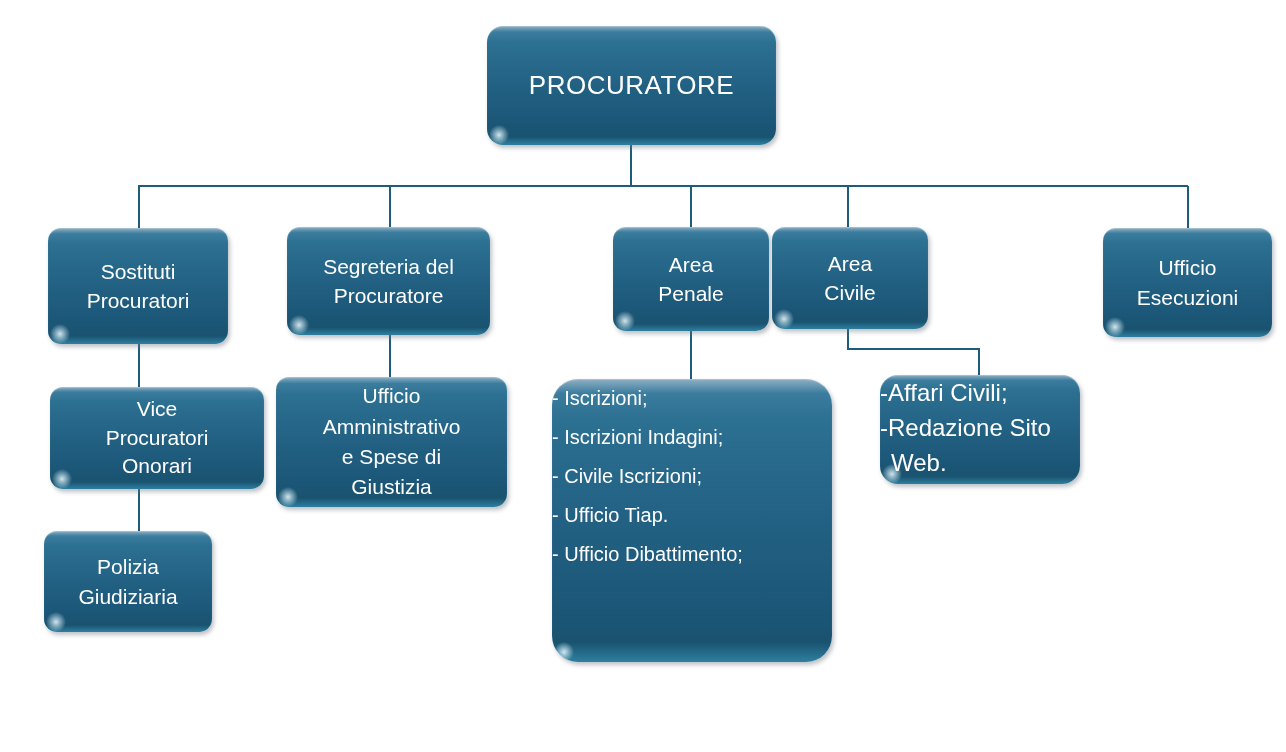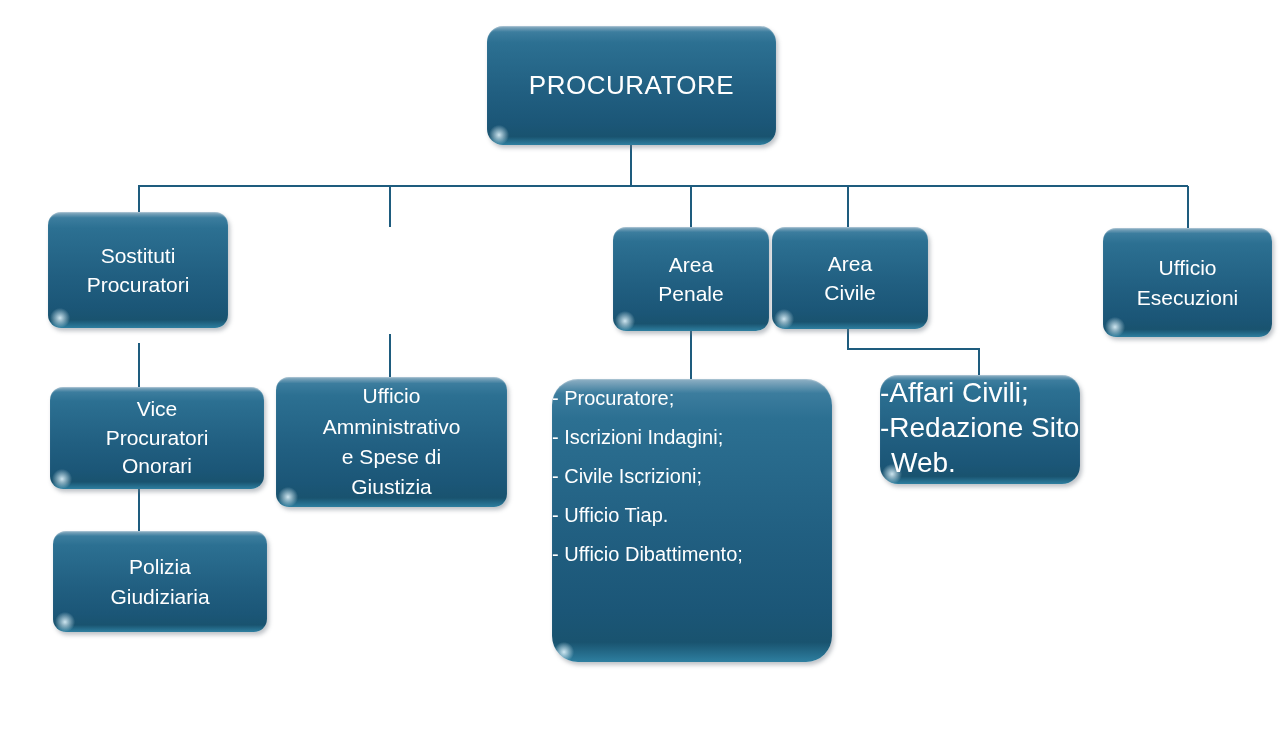--- a/index.html
+++ b/index.html
@@ -36,36 +36,36 @@
         #215f81 55%,
         var(--box-fill-lower) 82%,
         #19536f 93%,
         var(--box-bottom-edge) 100%);
     box-shadow: 2px 3px 4px rgba(110,120,130,0.45), inset 0 1px 1px rgba(255,255,255,0.25);
     white-space:pre-line;
     line-height:1.4;
     font-size:21px;
   }
   .n-procuratore{left:487px;top:12px;width:289px;height:119px;font-size:26px;letter-spacing:0.5px;border-radius:16px;}
-  .n-sostituti{left:48px;top:198px;width:180px;height:116px;}
+  .n-sostituti{left:48px;top:214px;width:180px;height:116px;}
   .n-segreteria{left:287px;top:213px;width:203px;height:108px;}
   .n-area-penale{left:613px;top:213px;width:156px;height:104px;}
   .n-area-civile{left:772px;top:213px;width:156px;height:102px;}
   .n-esecuzioni{left:1103px;top:214px;width:169px;height:109px;}
   .n-vice{left:50px;top:373px;width:214px;height:102px;line-height:1.35;}
-  .n-polizia{left:53px;top:517px;width:214px;height:101px;}
+  .n-polizia{left:44px;top:517px;width:168px;height:101px;}
   .n-uff-amm{left:276px;top:363px;width:231px;height:130px;line-height:1.45;}
   .n-penale-list{left:552px;top:365px;width:280px;height:283px;border-radius:26px;}
   .n-civile-list{left:880px;top:361px;width:200px;height:109px;border-radius:18px;}
   .node.list{align-items:flex-start;justify-content:flex-start;text-align:left;white-space:normal;}
   .node.list ul{list-style:none;margin:0;padding:0;width:100%;box-sizing:border-box;}
   .n-penale-list ul{padding:13px 8px 8px 18px;}
   .n-penale-list li{line-height:39px;font-size:20px;}
   .n-civile-list ul{padding:7px 6px 6px 12px;}
-  .n-civile-list li{line-height:35px;font-size:28px;padding-left:11px;text-indent:-11px;}
+  .n-civile-list li{line-height:35px;font-size:24px;padding-left:11px;text-indent:-11px;}
 </style>
 </head>
 <body>
 
 <div class="canvas">
 
   <svg class="connectors" viewBox="0 0 1286 752" xmlns="http://www.w3.org/2000/svg">
     <path d="M631 131 L631 172"></path>
     <path d="M139 172 L1188 172"></path>
     <path d="M139 171 L139 214"></path>
@@ -82,20 +82,24 @@
 
   <div class="node n-procuratore">
     <span>PROCURATORE</span>
   </div>
 
   <div class="node n-sostituti">
     <span>Sostituti
 Procuratori</span>
   </div>
 
+  <div class="node n-segreteria">
+    <span>Segreteria del
+Procuratore</span>
+  </div>
 
   <div class="node n-area-penale">
     <span>Area
 Penale</span>
   </div>
 
   <div class="node n-area-civile">
     <span>Area
 Civile</span>
   </div>
@@ -118,21 +122,21 @@
 
   <div class="node n-uff-amm">
     <span>Ufficio
 Amministrativo
 e Spese di
 Giustizia</span>
   </div>
 
   <div class="node list n-penale-list">
     <ul>
-      <li>- Procuratore;</li>
+      <li>- Iscrizioni;</li>
       <li>- Iscrizioni Indagini;</li>
       <li>- Civile Iscrizioni;</li>
       <li>- Ufficio Tiap.</li>
       <li>- Ufficio Dibattimento;</li>
     </ul>
   </div>
 
   <div class="node list n-civile-list">
     <ul>
       <li>-Affari Civili;</li>

